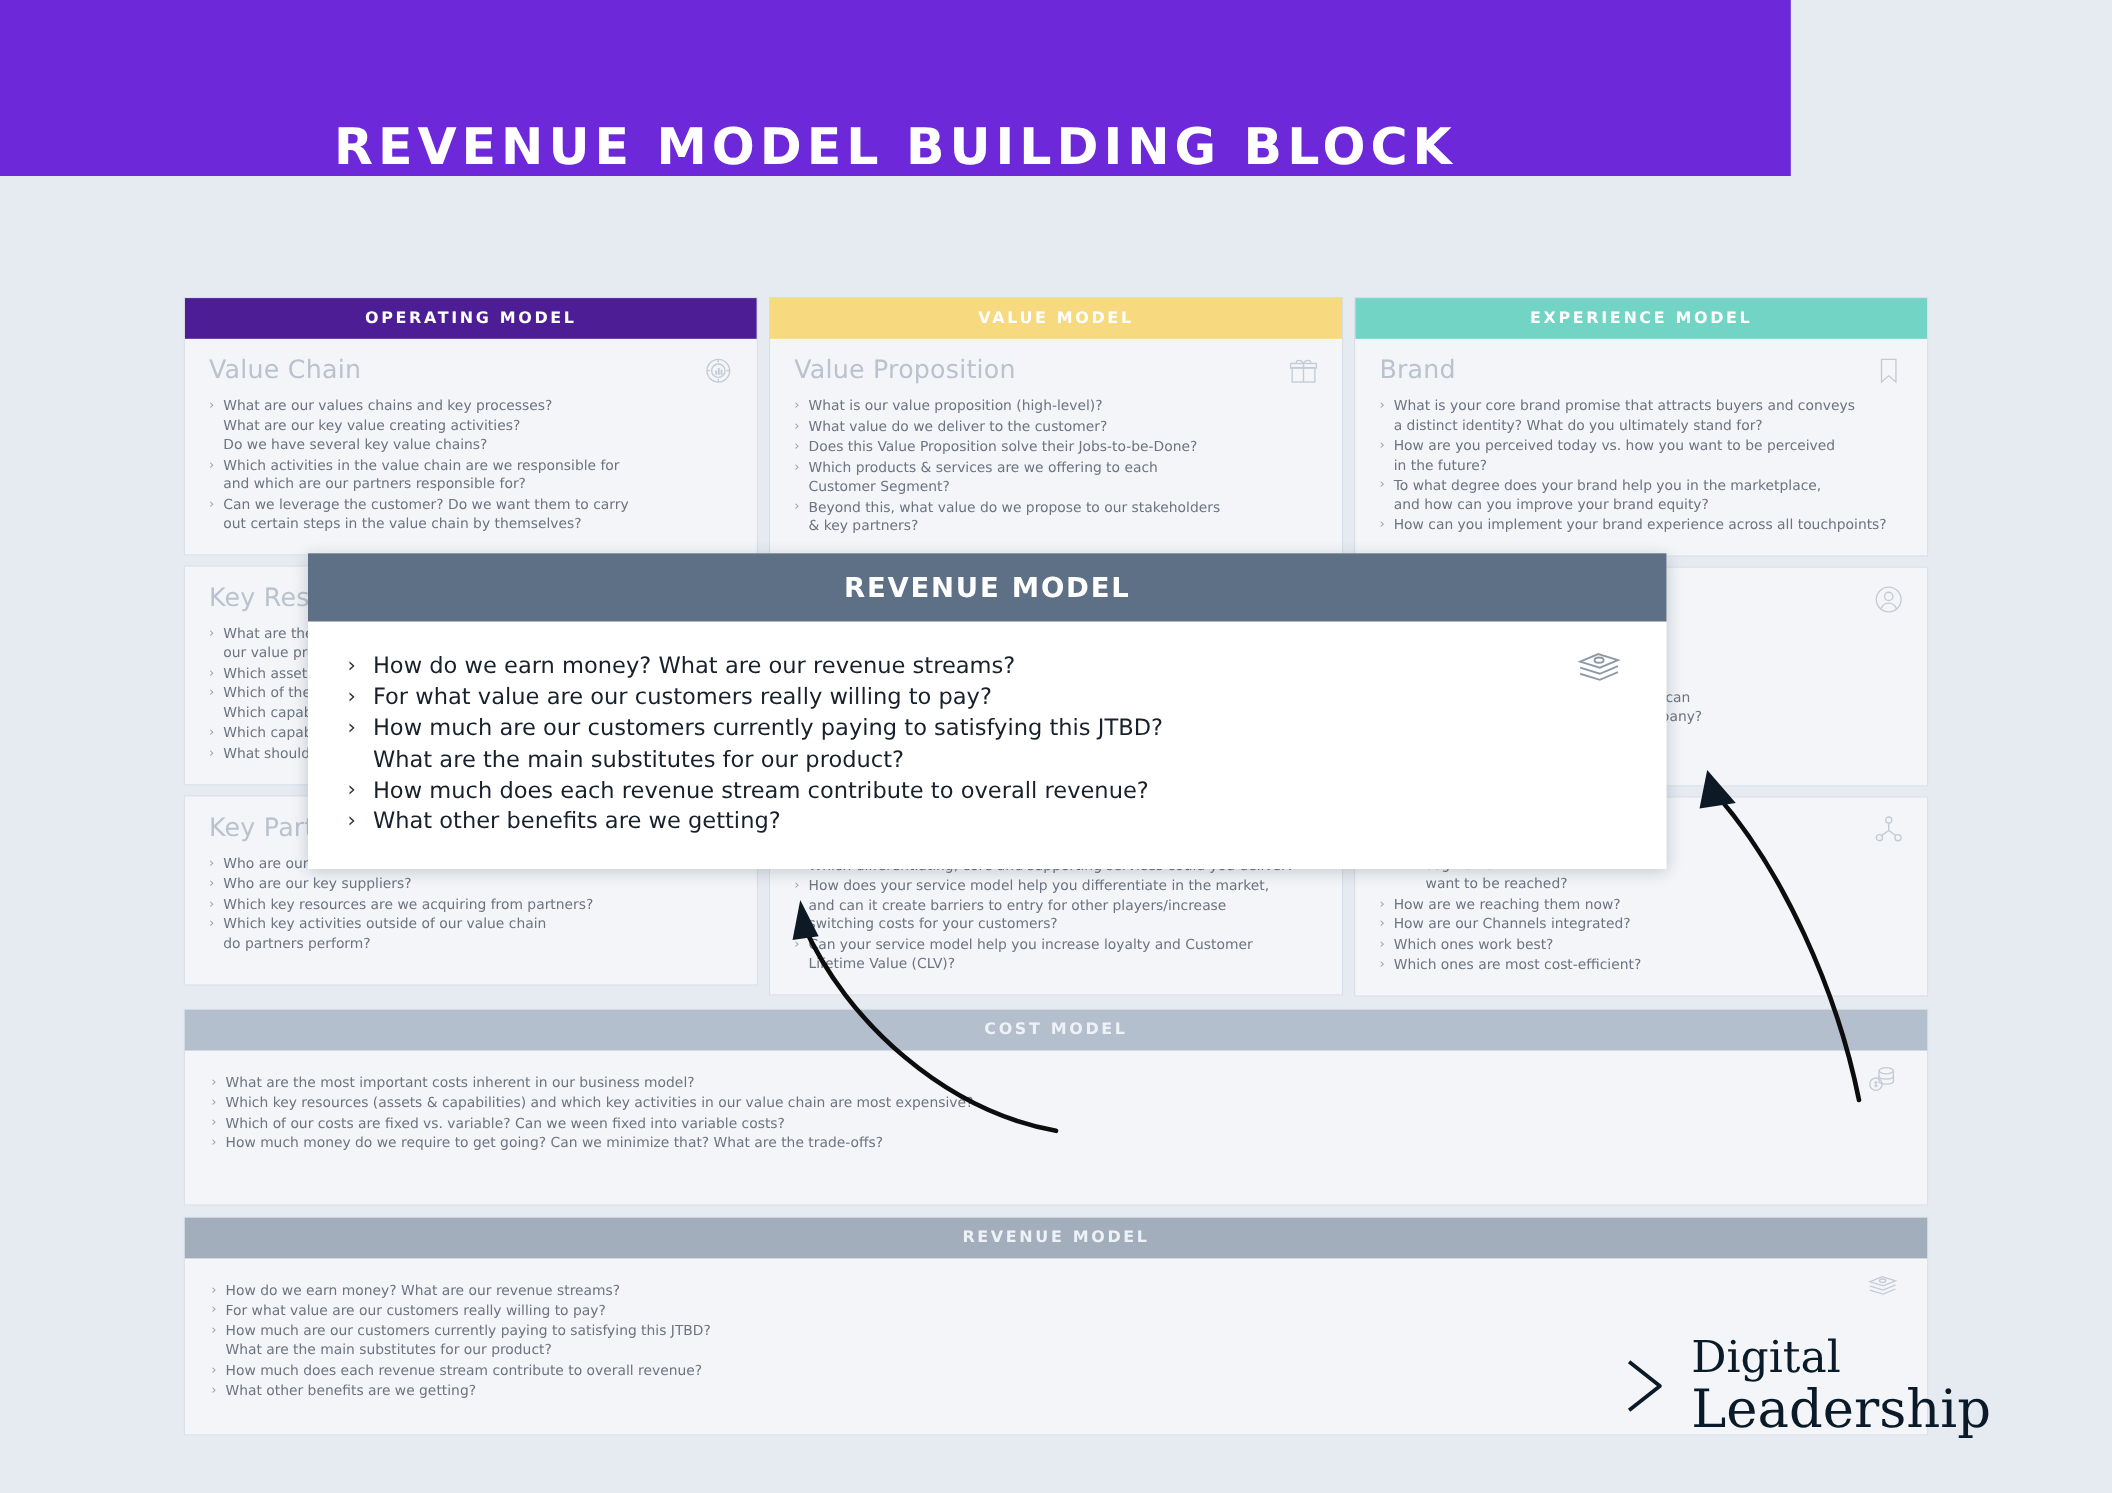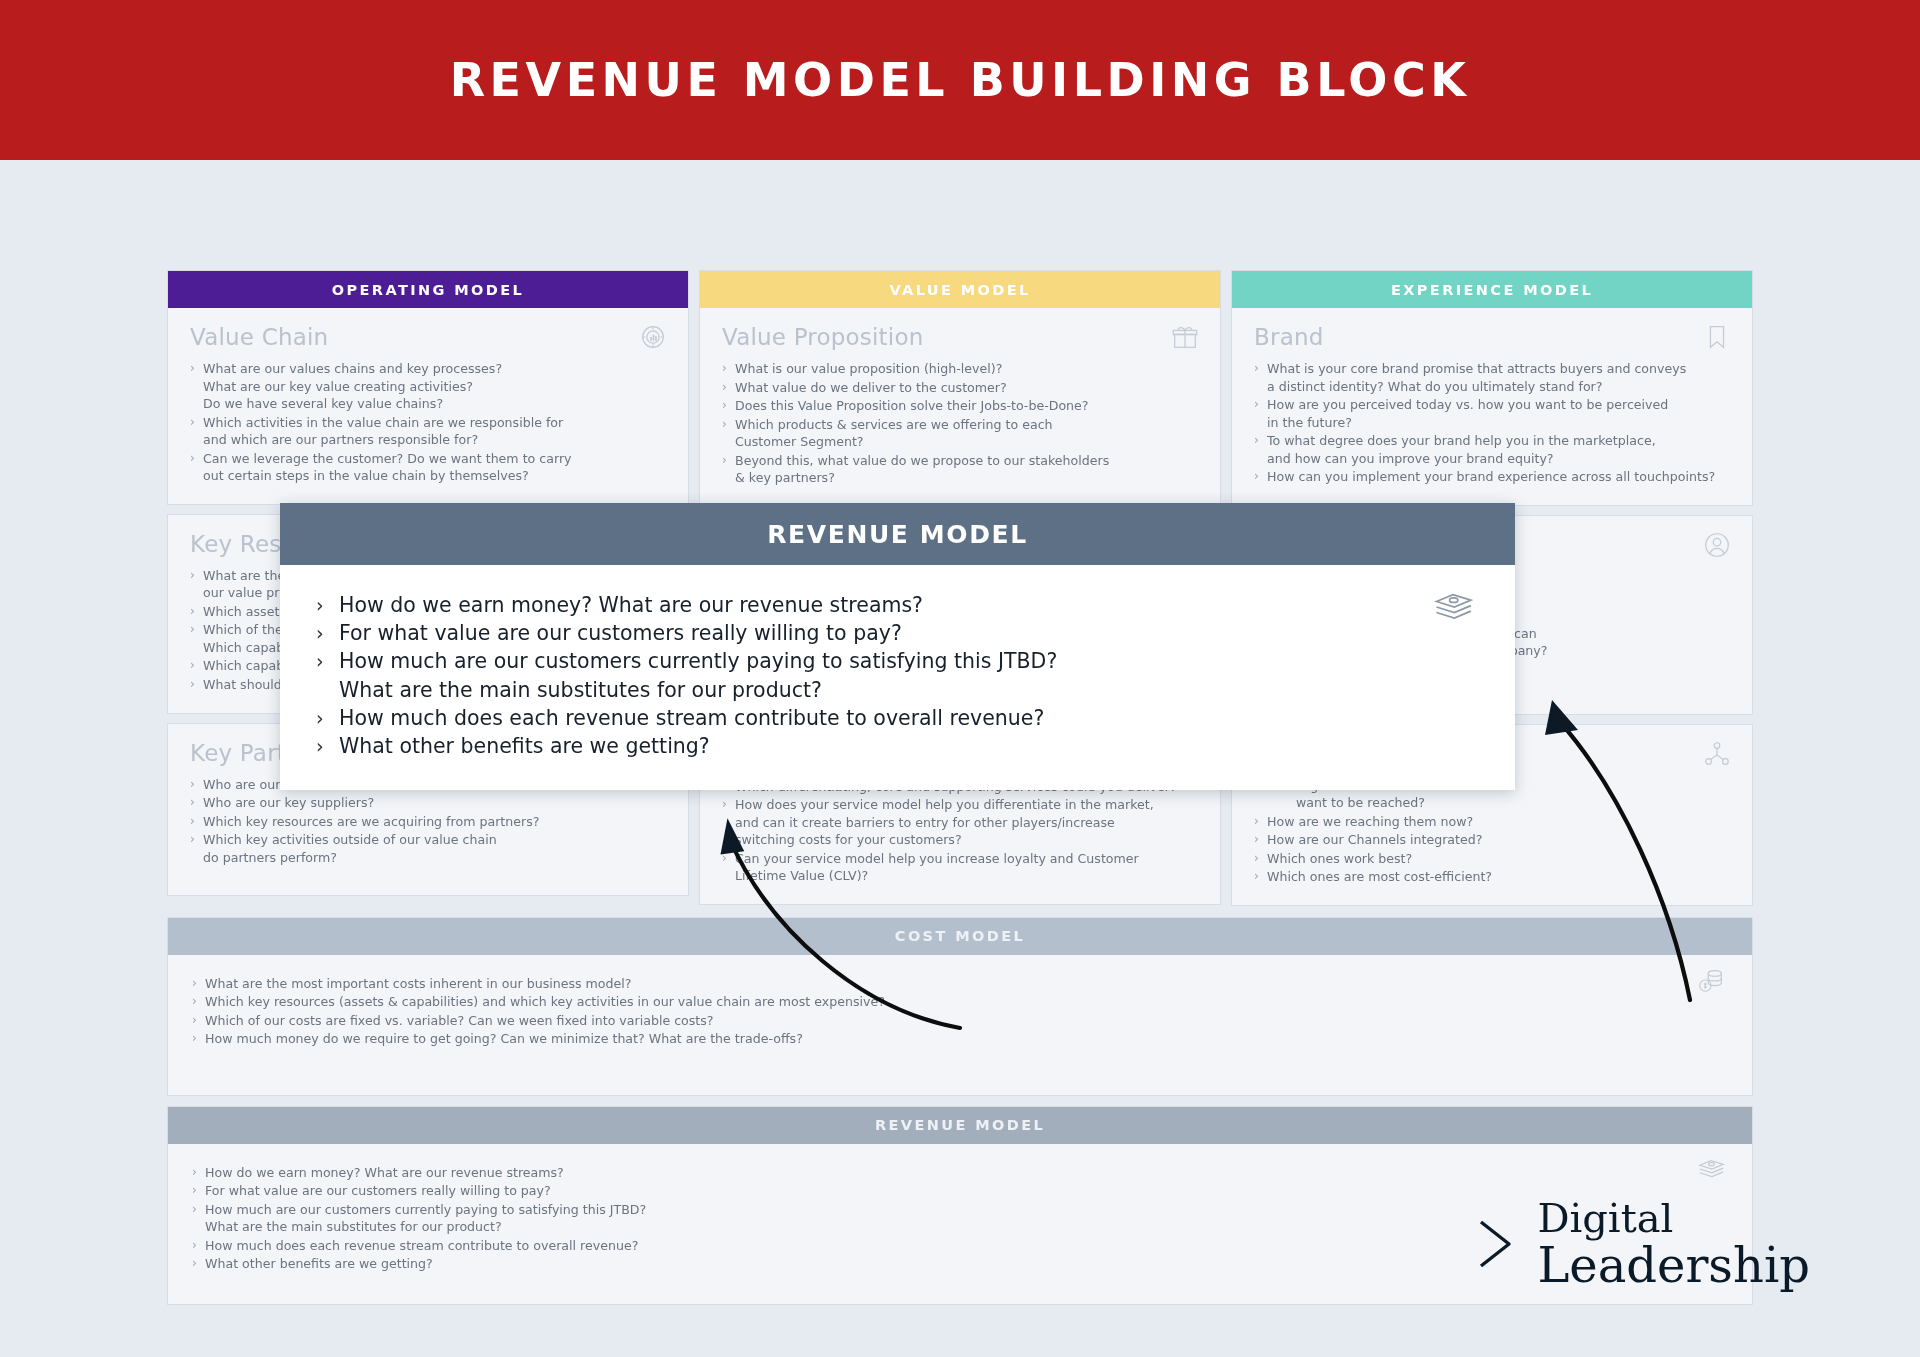--- a/index.html
+++ b/index.html
@@ -6,25 +6,25 @@
   html, body { width: 1920px; height: 1357px; }
   body {
     background: #e6ebf2;
     font-family: "DejaVu Sans", "Liberation Sans", sans-serif;
     position: relative;
     overflow: hidden;
   }
 
   
   .banner {
-    width: 1920px;
+    width: 1628px;
     height: 160px;
-    background: #b91c1c;
-    display: flex;
-    align-items: center;
+    background: #6d28d9;
+    display: flex;
+    align-items: flex-end;
     justify-content: center;
   }
   .banner-title {
     color: #ffffff;
     font-size: 46px;
     font-weight: bold;
     letter-spacing: 4.5px;
     text-align: center;
   }
 
@@ -177,21 +177,21 @@
     left: 0; top: 0;
     width: 1920px; height: 1357px;
     pointer-events: none;
     z-index: 45;
   }
 
   
   .logo {
     position: absolute;
     right: 110px;
-    bottom: 68px;
+    bottom: 52px;
     display: flex;
     align-items: center;
     gap: 18px;
     z-index: 10;
   }
   .logo-mark { width: 46px; height: 56px; color: #0b1a28; }
   .logo-mark svg { width: 100%; height: 100%; display: block; }
   .logo-text { line-height: 1.0; color: #0b1a28; }
   .logo-text .l1 { font-family: "DejaVu Serif", "Liberation Serif", serif; font-size: 40px; letter-spacing: 0px; display: block; }
   .logo-text .l2 { font-family: "DejaVu Serif", "Liberation Serif", serif; font-size: 48px; letter-spacing: 0px; display: block; margin-top: 3px; }

